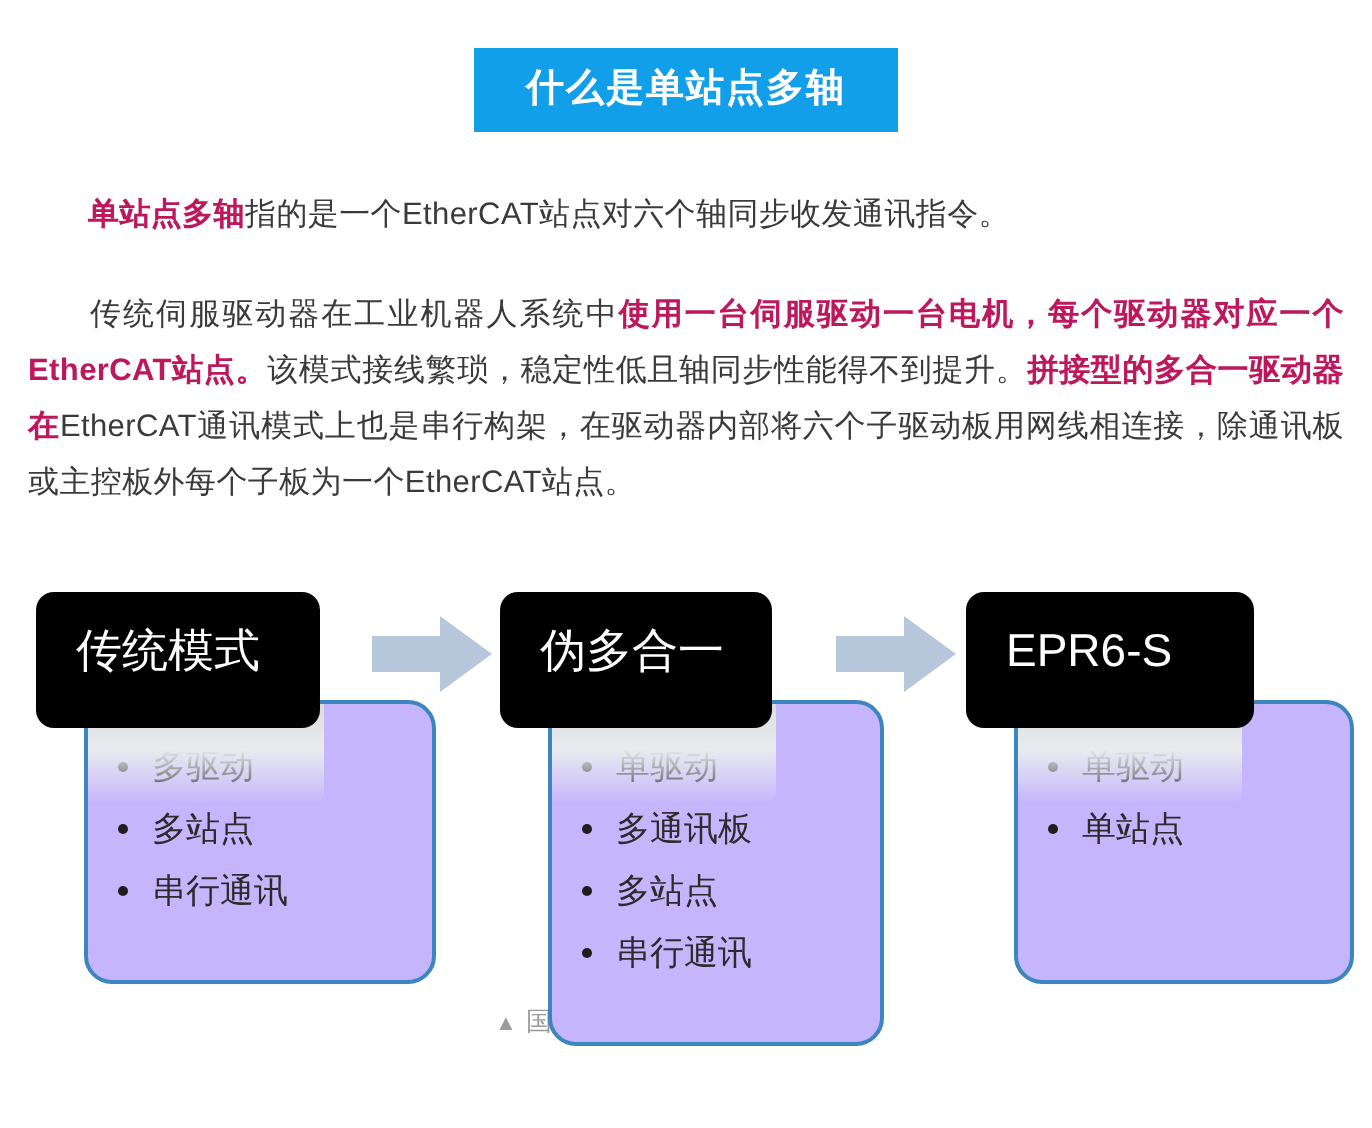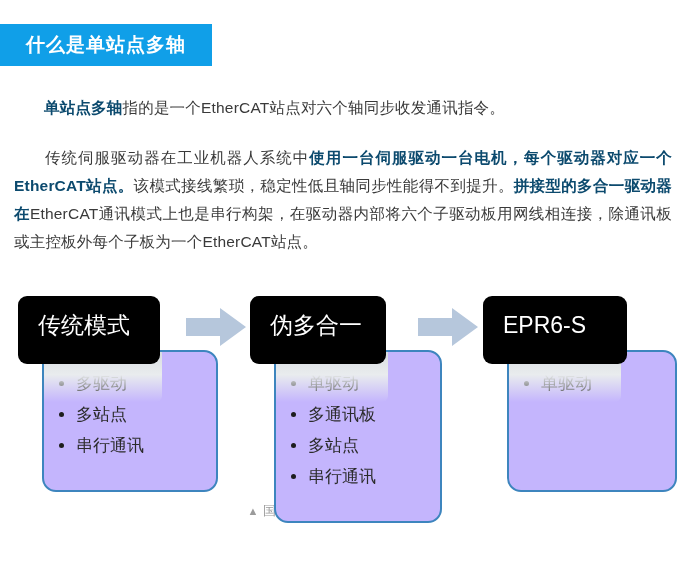--- a/index.html
+++ b/index.html
@@ -13,20 +13,21 @@
     font-family: "Liberation Sans", "DejaVu Sans", sans-serif;
     color: #3c3c3c;
     overflow: hidden;
     position: relative;
   }
 
   
   .banner-row {
     width: 100%;
     display: flex;
+    justify-content: center;
     padding-top: 24px;
     box-sizing: border-box;
   }
   .banner {
     background: #109FE8;
     color: #ffffff;
     font-size: 19px;
     font-weight: bold;
     letter-spacing: 1px;
     padding: 11px 26px 12px 26px;
@@ -35,21 +36,21 @@
   }
 
   
   .para {
     font-size: 15.5px;
     line-height: 28px;
     color: #3a3a3a;
     text-align: justify;
     letter-spacing: 0.2px;
   }
-  .para b { font-weight: bold; color: #0c4a6e; }
+  .para b { font-weight: bold; color: #be185d; }
 
   #para1 {
     margin: 28px 22px 0 44px;
     text-indent: 0;
   }
   #para2 {
     margin: 22px 14px 0 14px;
     text-indent: 31px;
   }
 
@@ -210,20 +211,21 @@
 
   <svg class="arrow" id="arrow-1" viewBox="0 0 60 42">
     <polygon points="0,12 34,12 34,2 60,21 34,40 34,30 0,30" fill="#B6C7DC"></polygon>
   </svg>
 
   <div class="stage" id="stage-2">
     <div class="body">
       <div class="body-inner">
         <ul class="bullets">
           <li>单驱动</li>
+          <li>单站点</li>
         </ul>
       </div>
     </div>
     <div class="shadow"></div>
     <div class="head">EPR6-S</div>
   </div>
 
 </div>
 
 <div class="caption">

